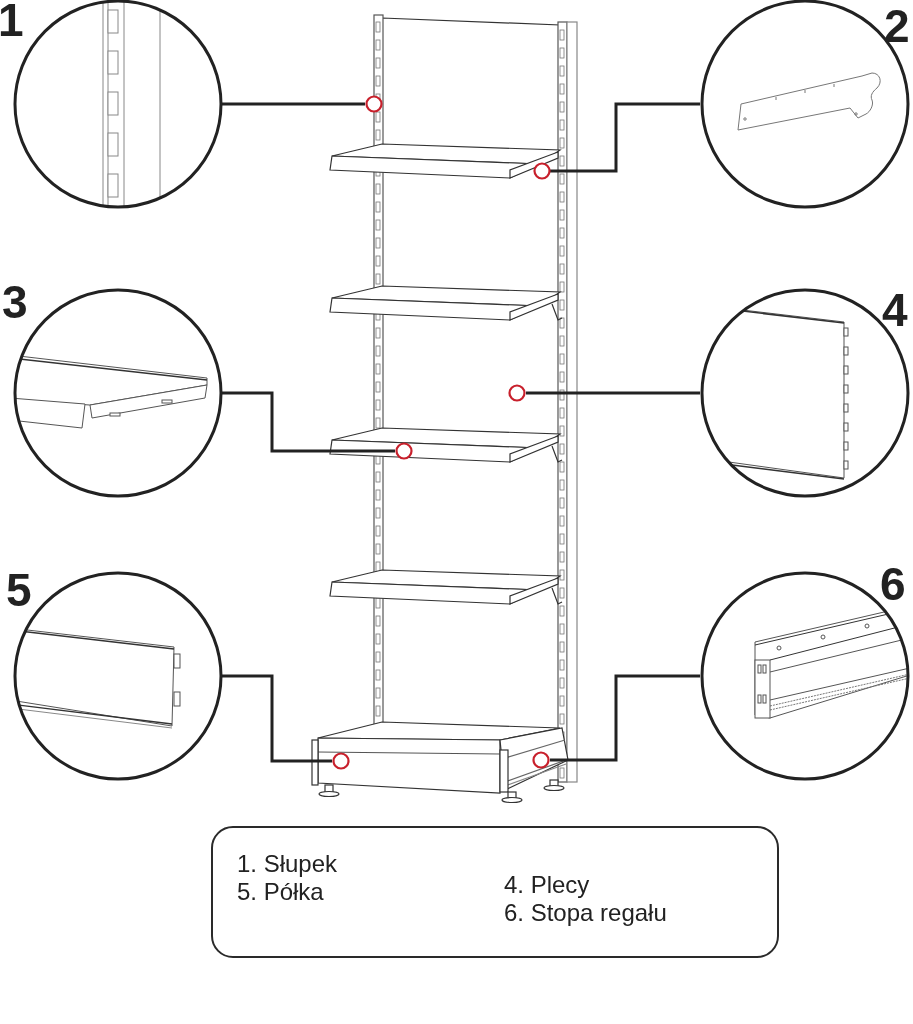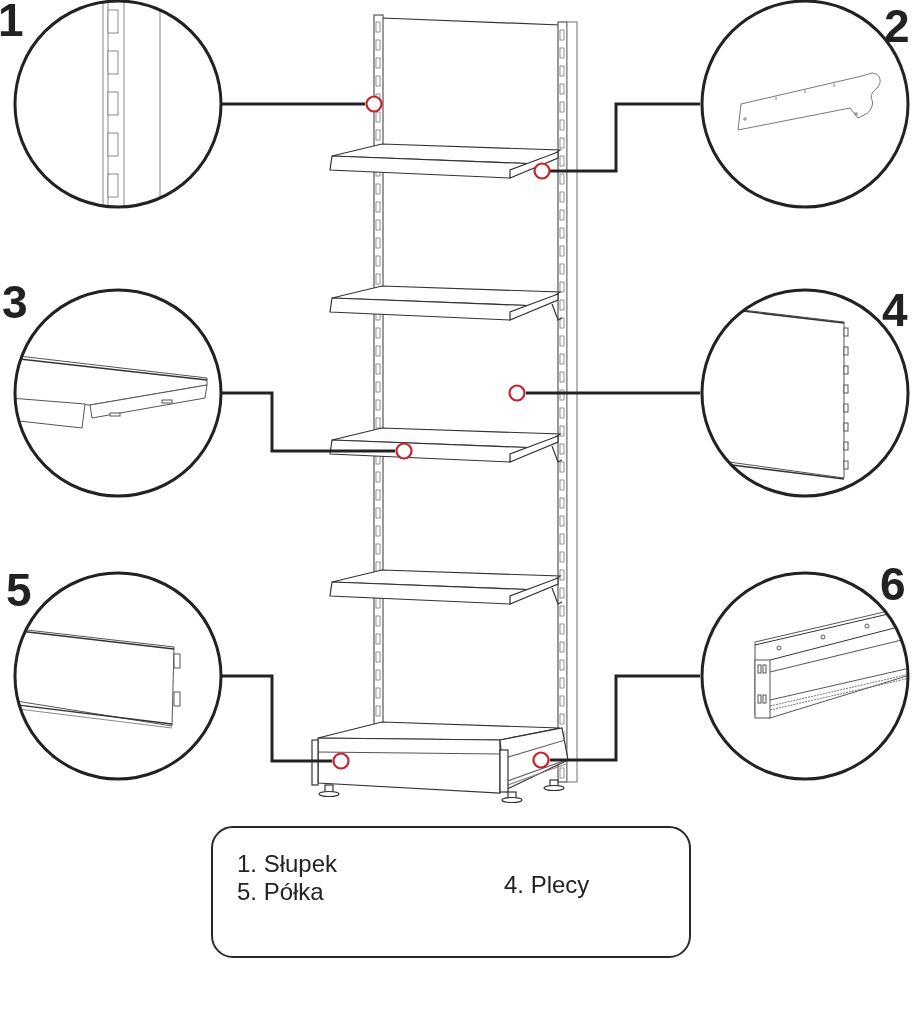--- a/index.html
+++ b/index.html
@@ -1,20 +1,20 @@
 <!DOCTYPE html>
 <html><head>
 <meta charset="utf-8">
 <style>
   html, body { margin: 0; padding: 0; background: #ffffff; }
   body { width: 913px; height: 1024px; position: relative; overflow: hidden; font-family: "Liberation Sans", sans-serif; }
   #diagram { position: absolute; left: 0; top: 0; width: 913px; height: 1024px; }
   .callout-num { font-family: "Liberation Sans", sans-serif; font-weight: bold; font-size: 46px; fill: #222222; }
   .legend {
-    position: absolute; left: 211px; top: 826px; width: 480px; height: 132px;
+    position: absolute; left: 211px; top: 826px; width: 568px; height: 132px;
     border: 2.5px solid #2a2a2a; border-radius: 22px; box-sizing: border-box;
     background: #ffffff;
   }
   .legend-col { position: absolute; top: 22px; font-size: 24px; line-height: 28px; color: #222222; }
   .legend-col.left { left: 24px; }
   .legend-col.right { left: 291px; margin-top: 21px; }
   .legend-item { display: block; white-space: nowrap; }
 </style>
 </head>
 <body>
@@ -309,14 +309,15 @@
   </g>
 </svg>
 
 <div class="legend">
   <div class="legend-col left">
     <span class="legend-item">1. Słupek</span>
     <span class="legend-item">5. Półka</span>
   </div>
   <div class="legend-col right">
     <span class="legend-item">4. Plecy</span>
+    <span class="legend-item">6. Stopa regału</span>
   </div>
 </div>
 
 </body></html>

